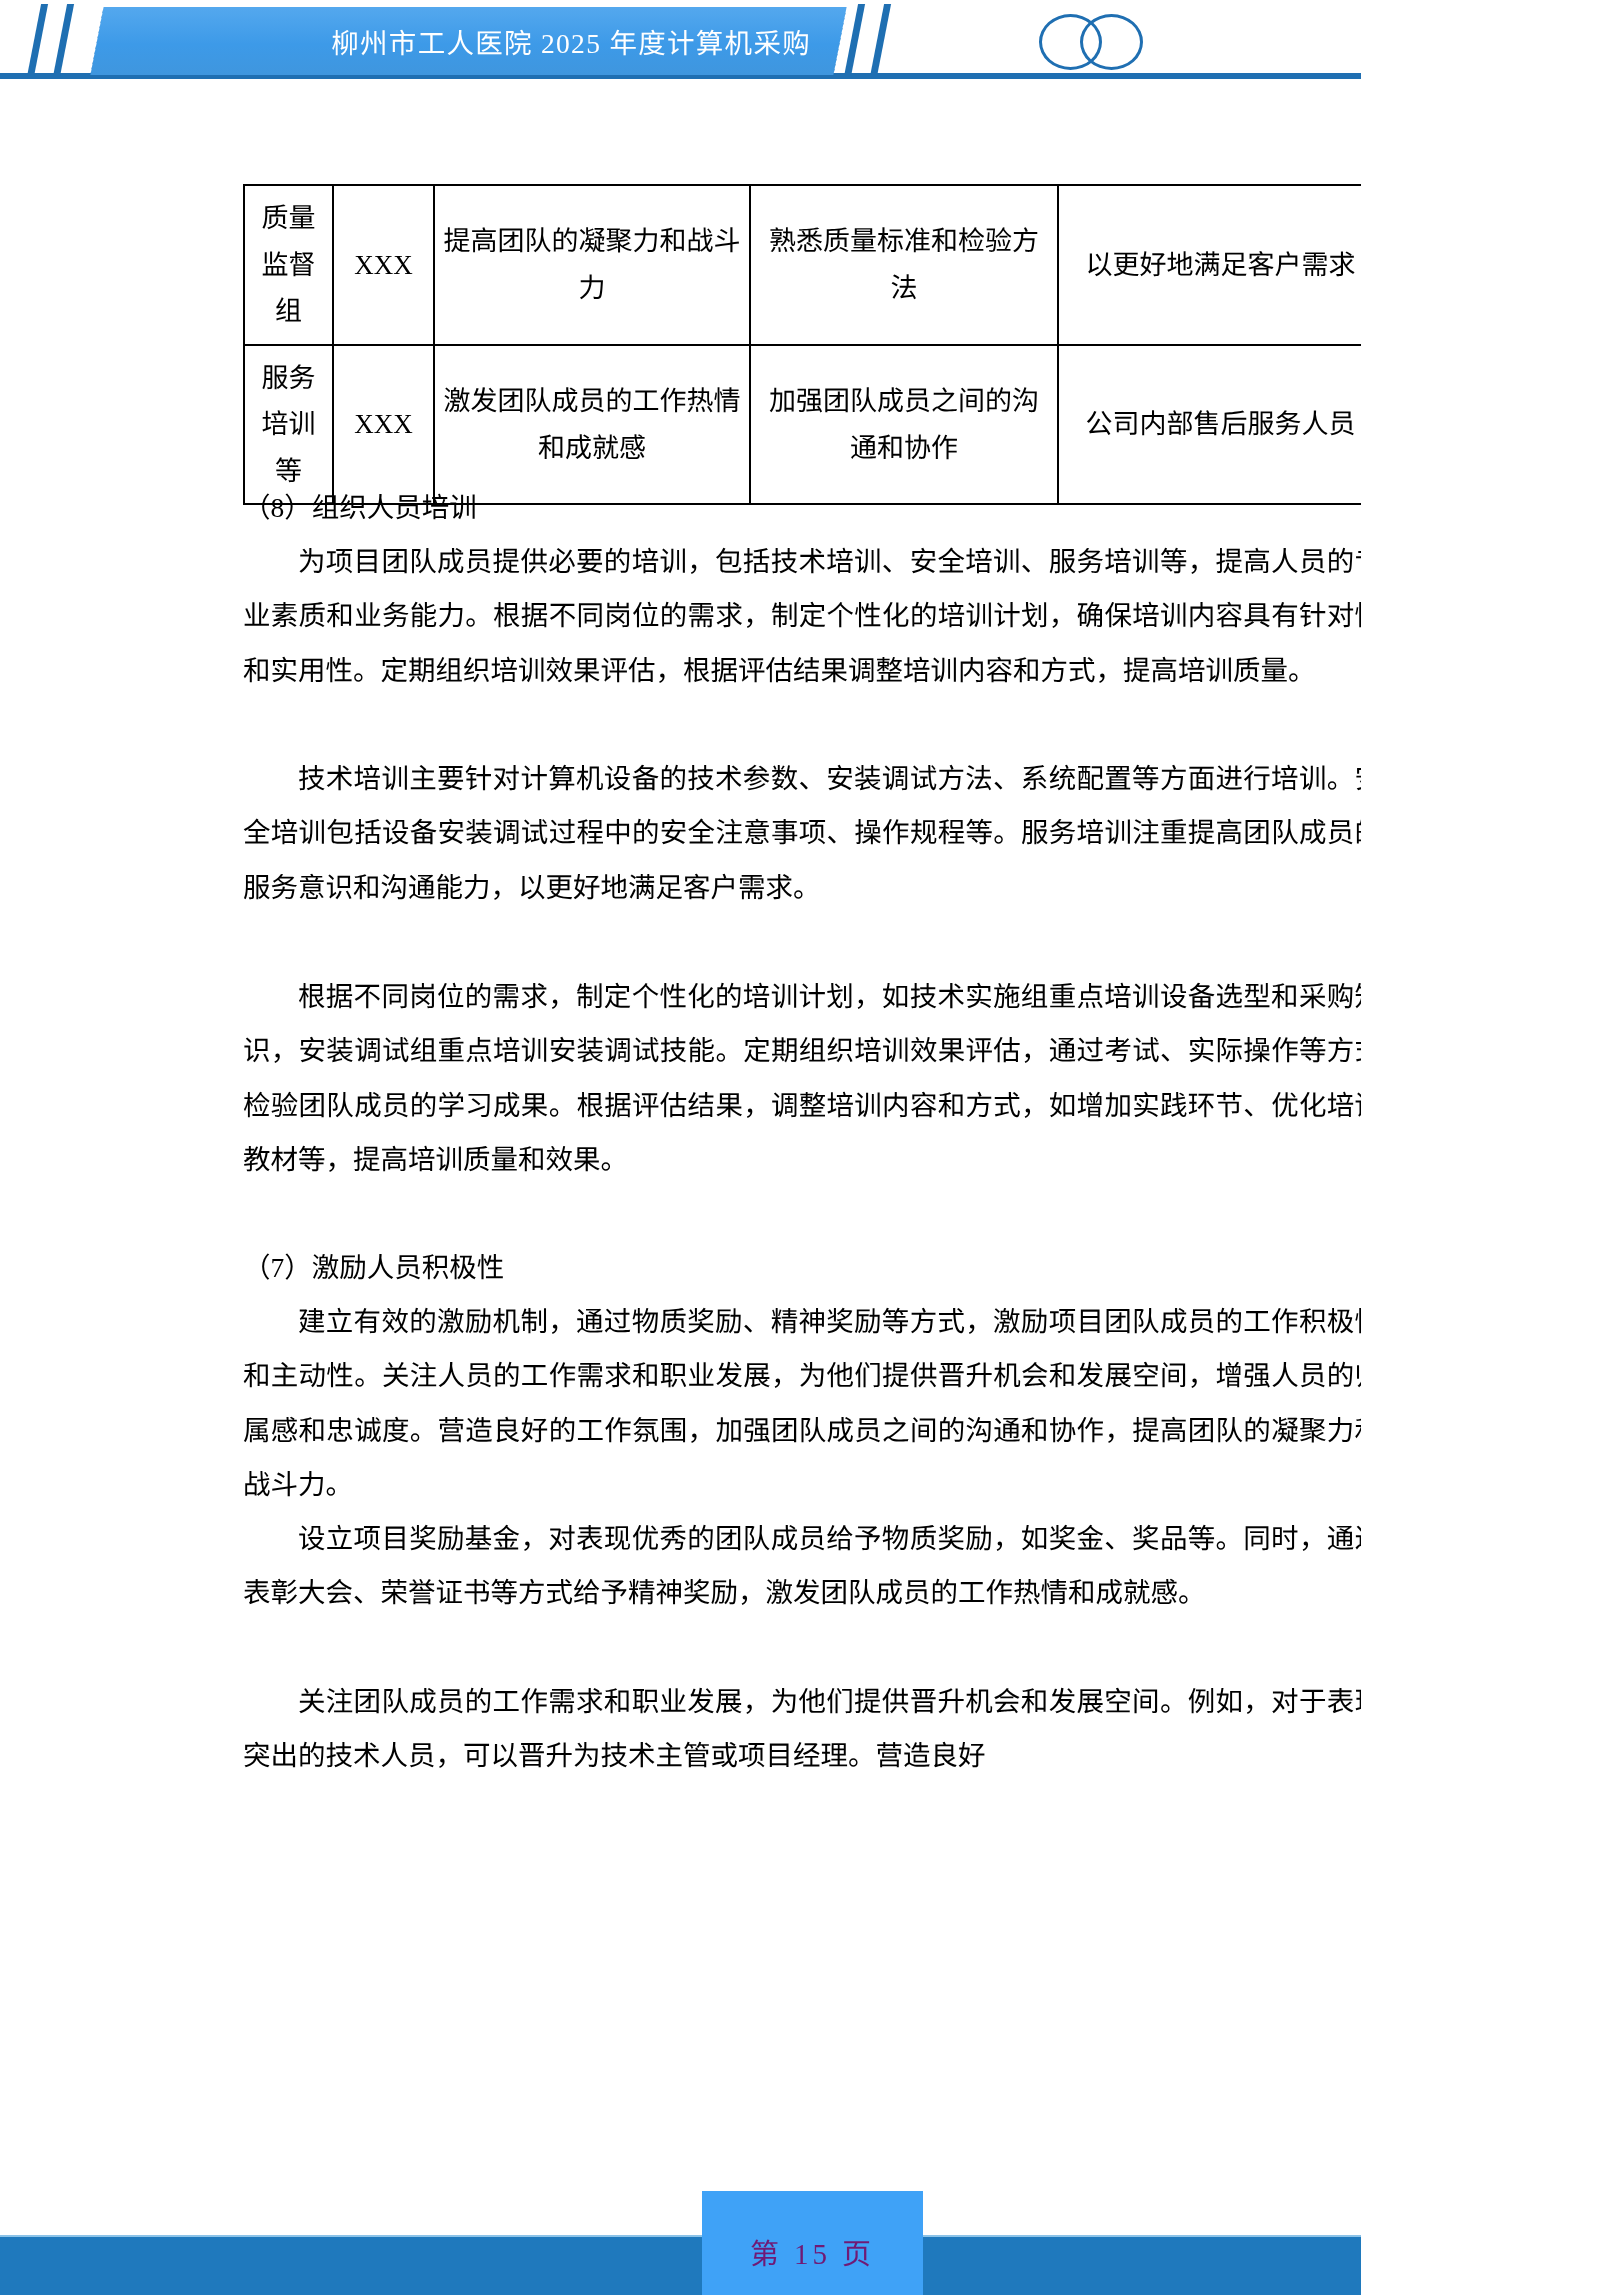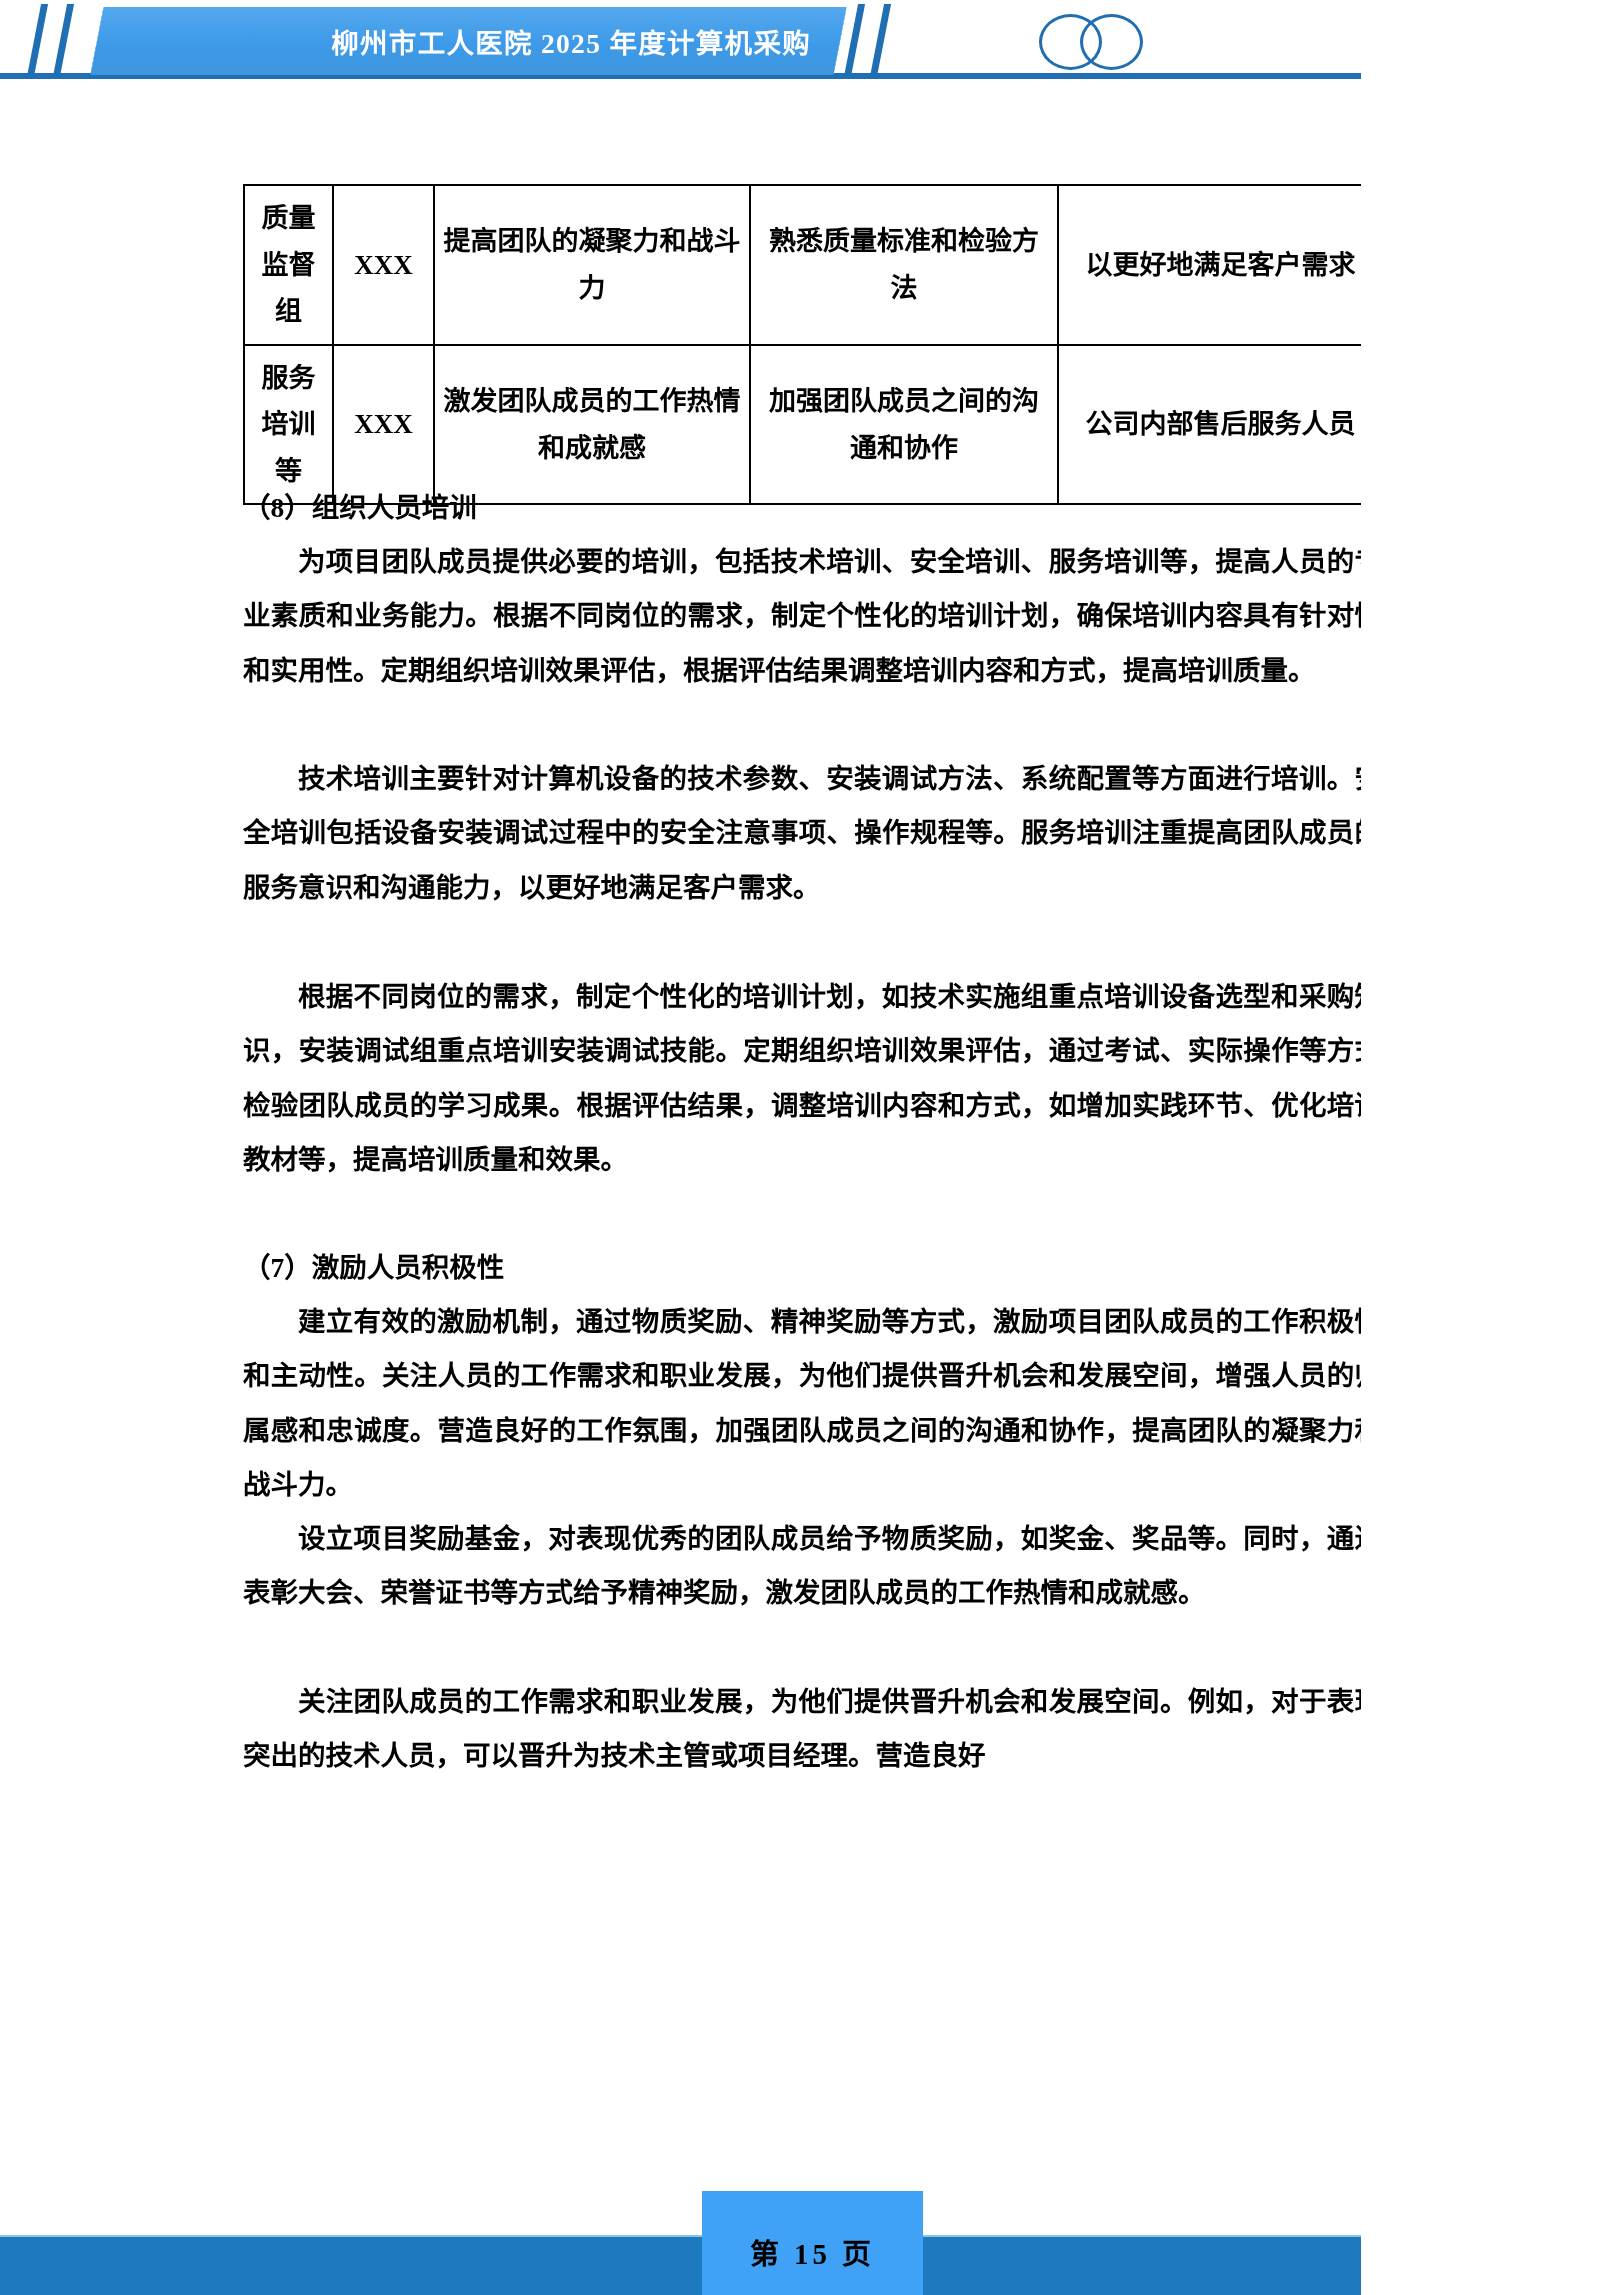--- a/index.html
+++ b/index.html
@@ -8,21 +8,20 @@
     padding: 0;
     background: #ffffff;
   }
   .page {
     position: relative;
     width: 1361px;
     height: 2295px;
     background: #ffffff;
     overflow: hidden;
     font-family: "Liberation Serif", "DejaVu Serif", serif;
-    font-weight: bold;
   }
 
   
   .header {
     position: absolute;
     top: 0;
     left: 0;
     width: 1623px;
     height: 85px;
   }
@@ -167,21 +166,21 @@
     left: 702px;
     top: -44px;
     width: 221px;
     height: 105px;
     background: #3fa2f7;
     display: flex;
     align-items: center;
     justify-content: center;
   }
   .footer-tab-text {
-    color: #000000;
+    color: #701a75;
     font-size: 29px;
     letter-spacing: 3.9px;
     font-family: "Liberation Serif", "DejaVu Serif", serif;
     transform: translateY(6.5px);
   }
 </style>
 </head>
 <body>
 
 <div class="page">

